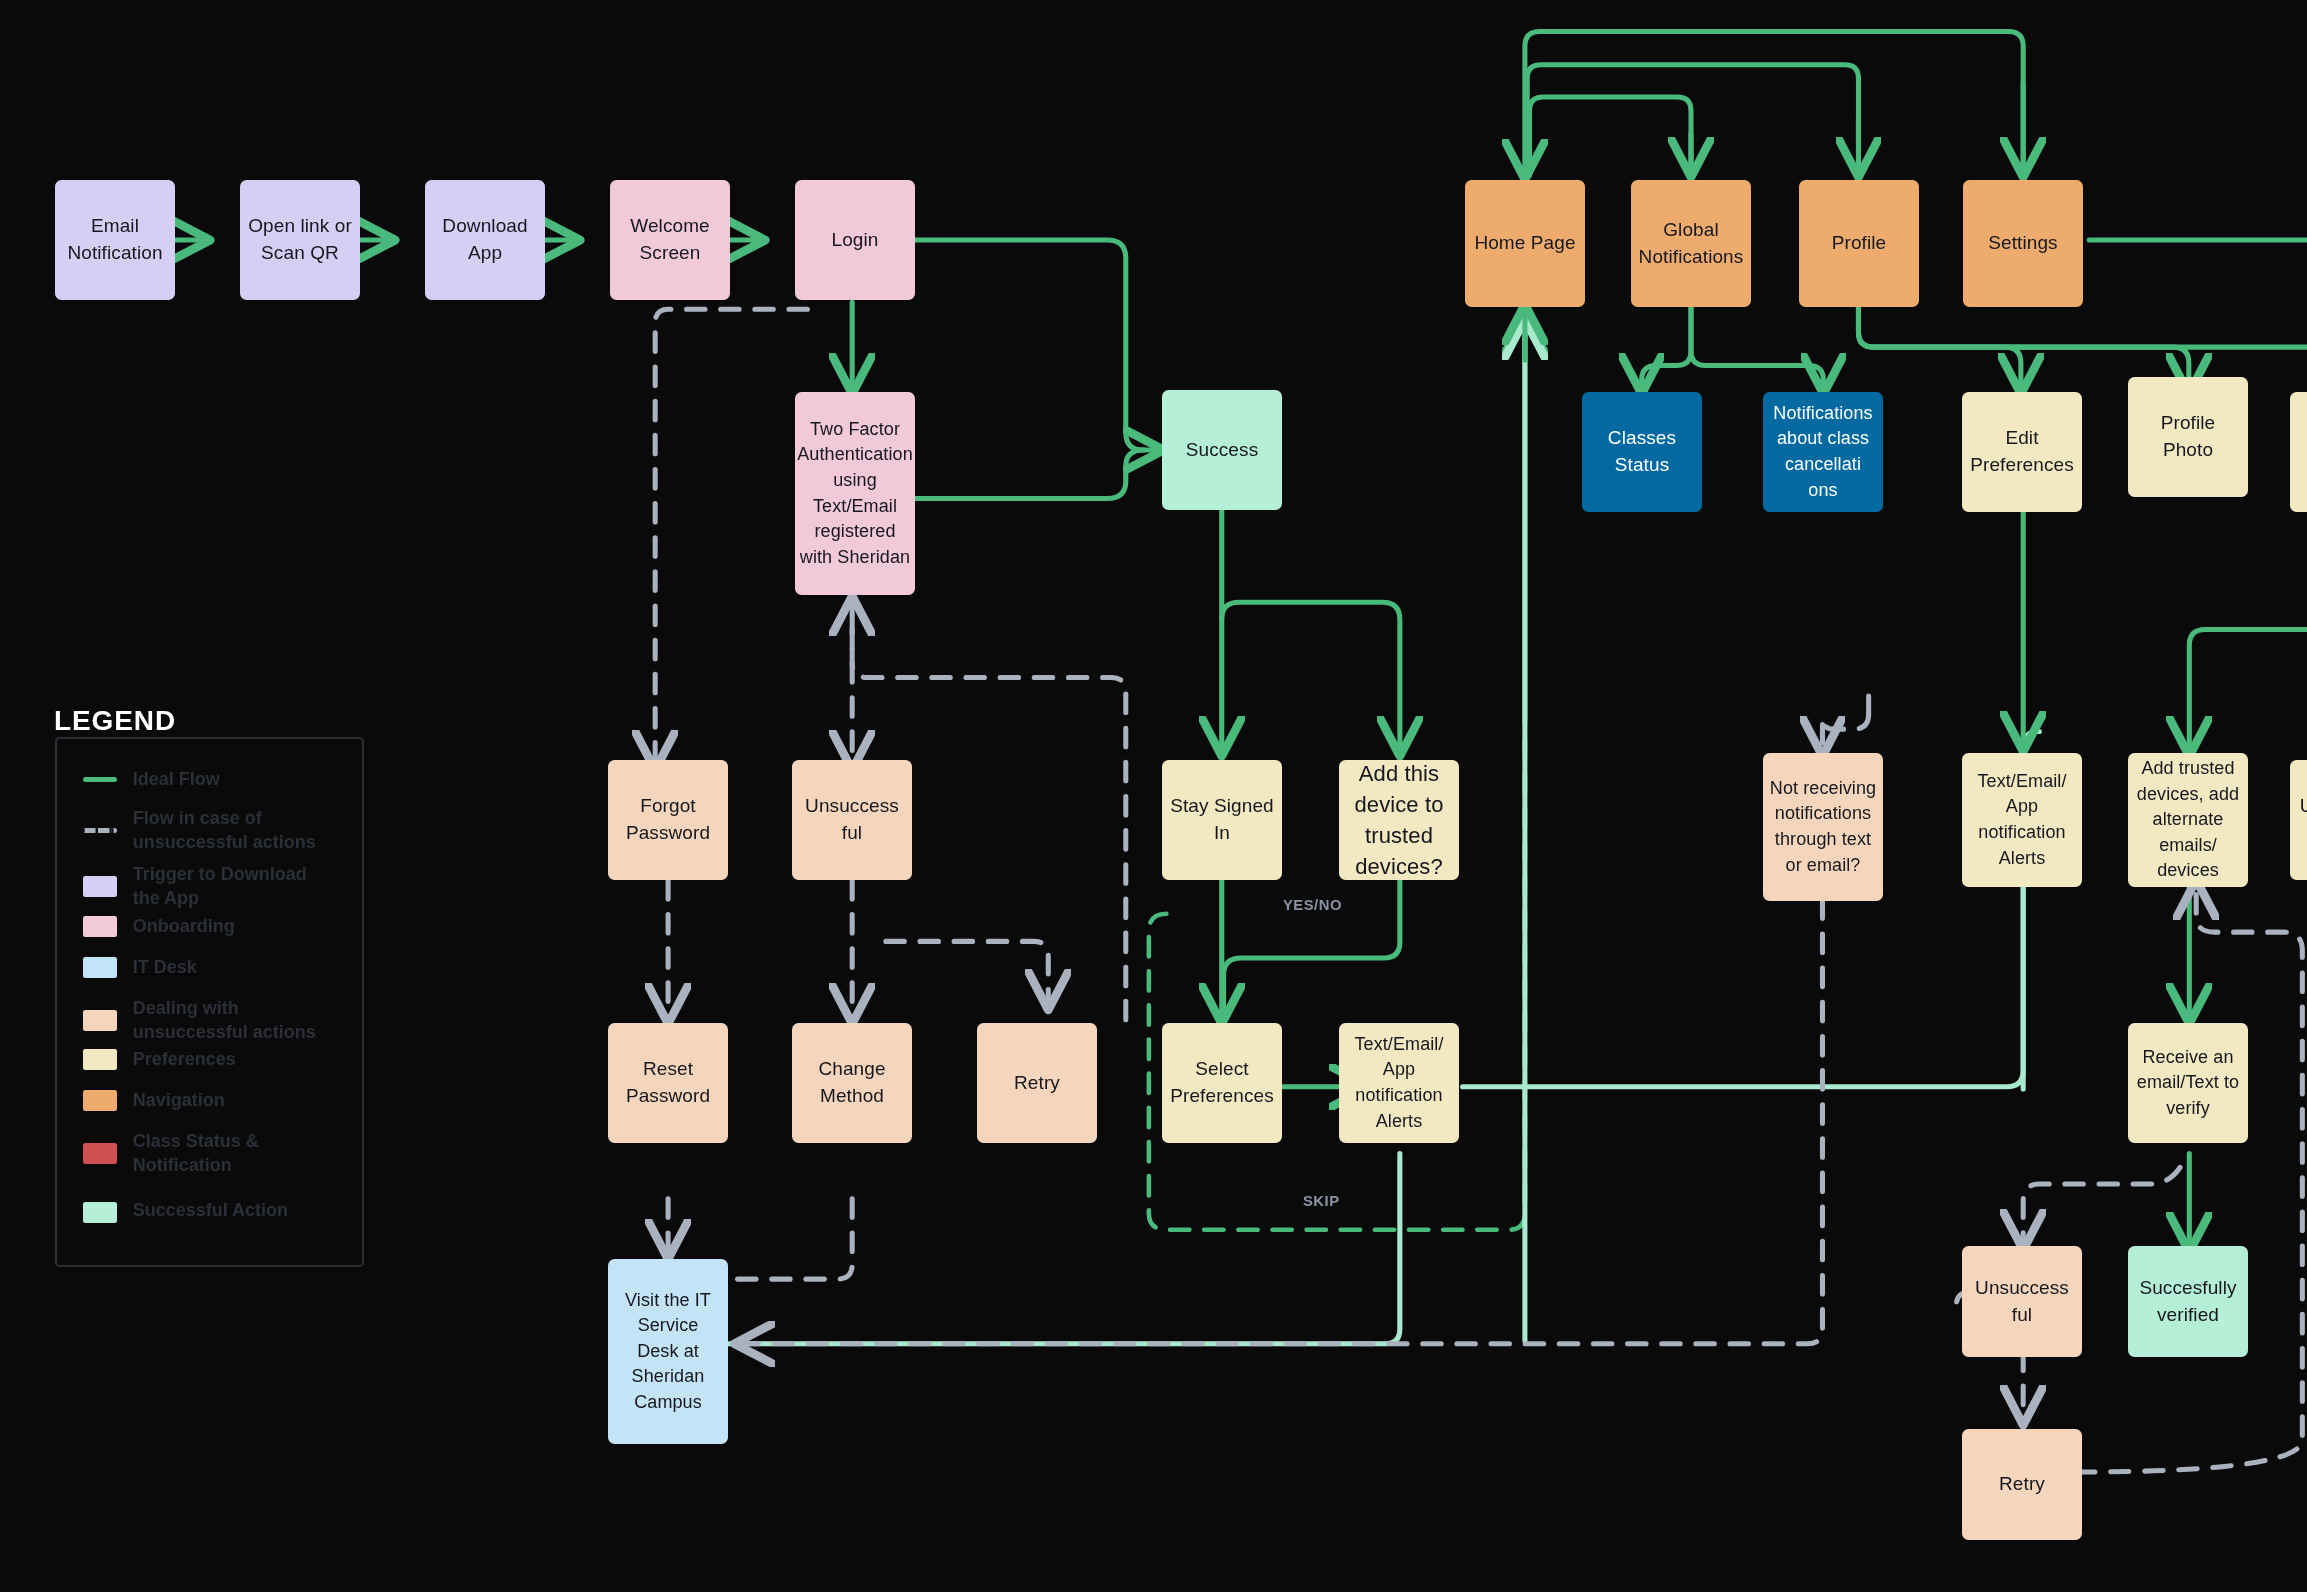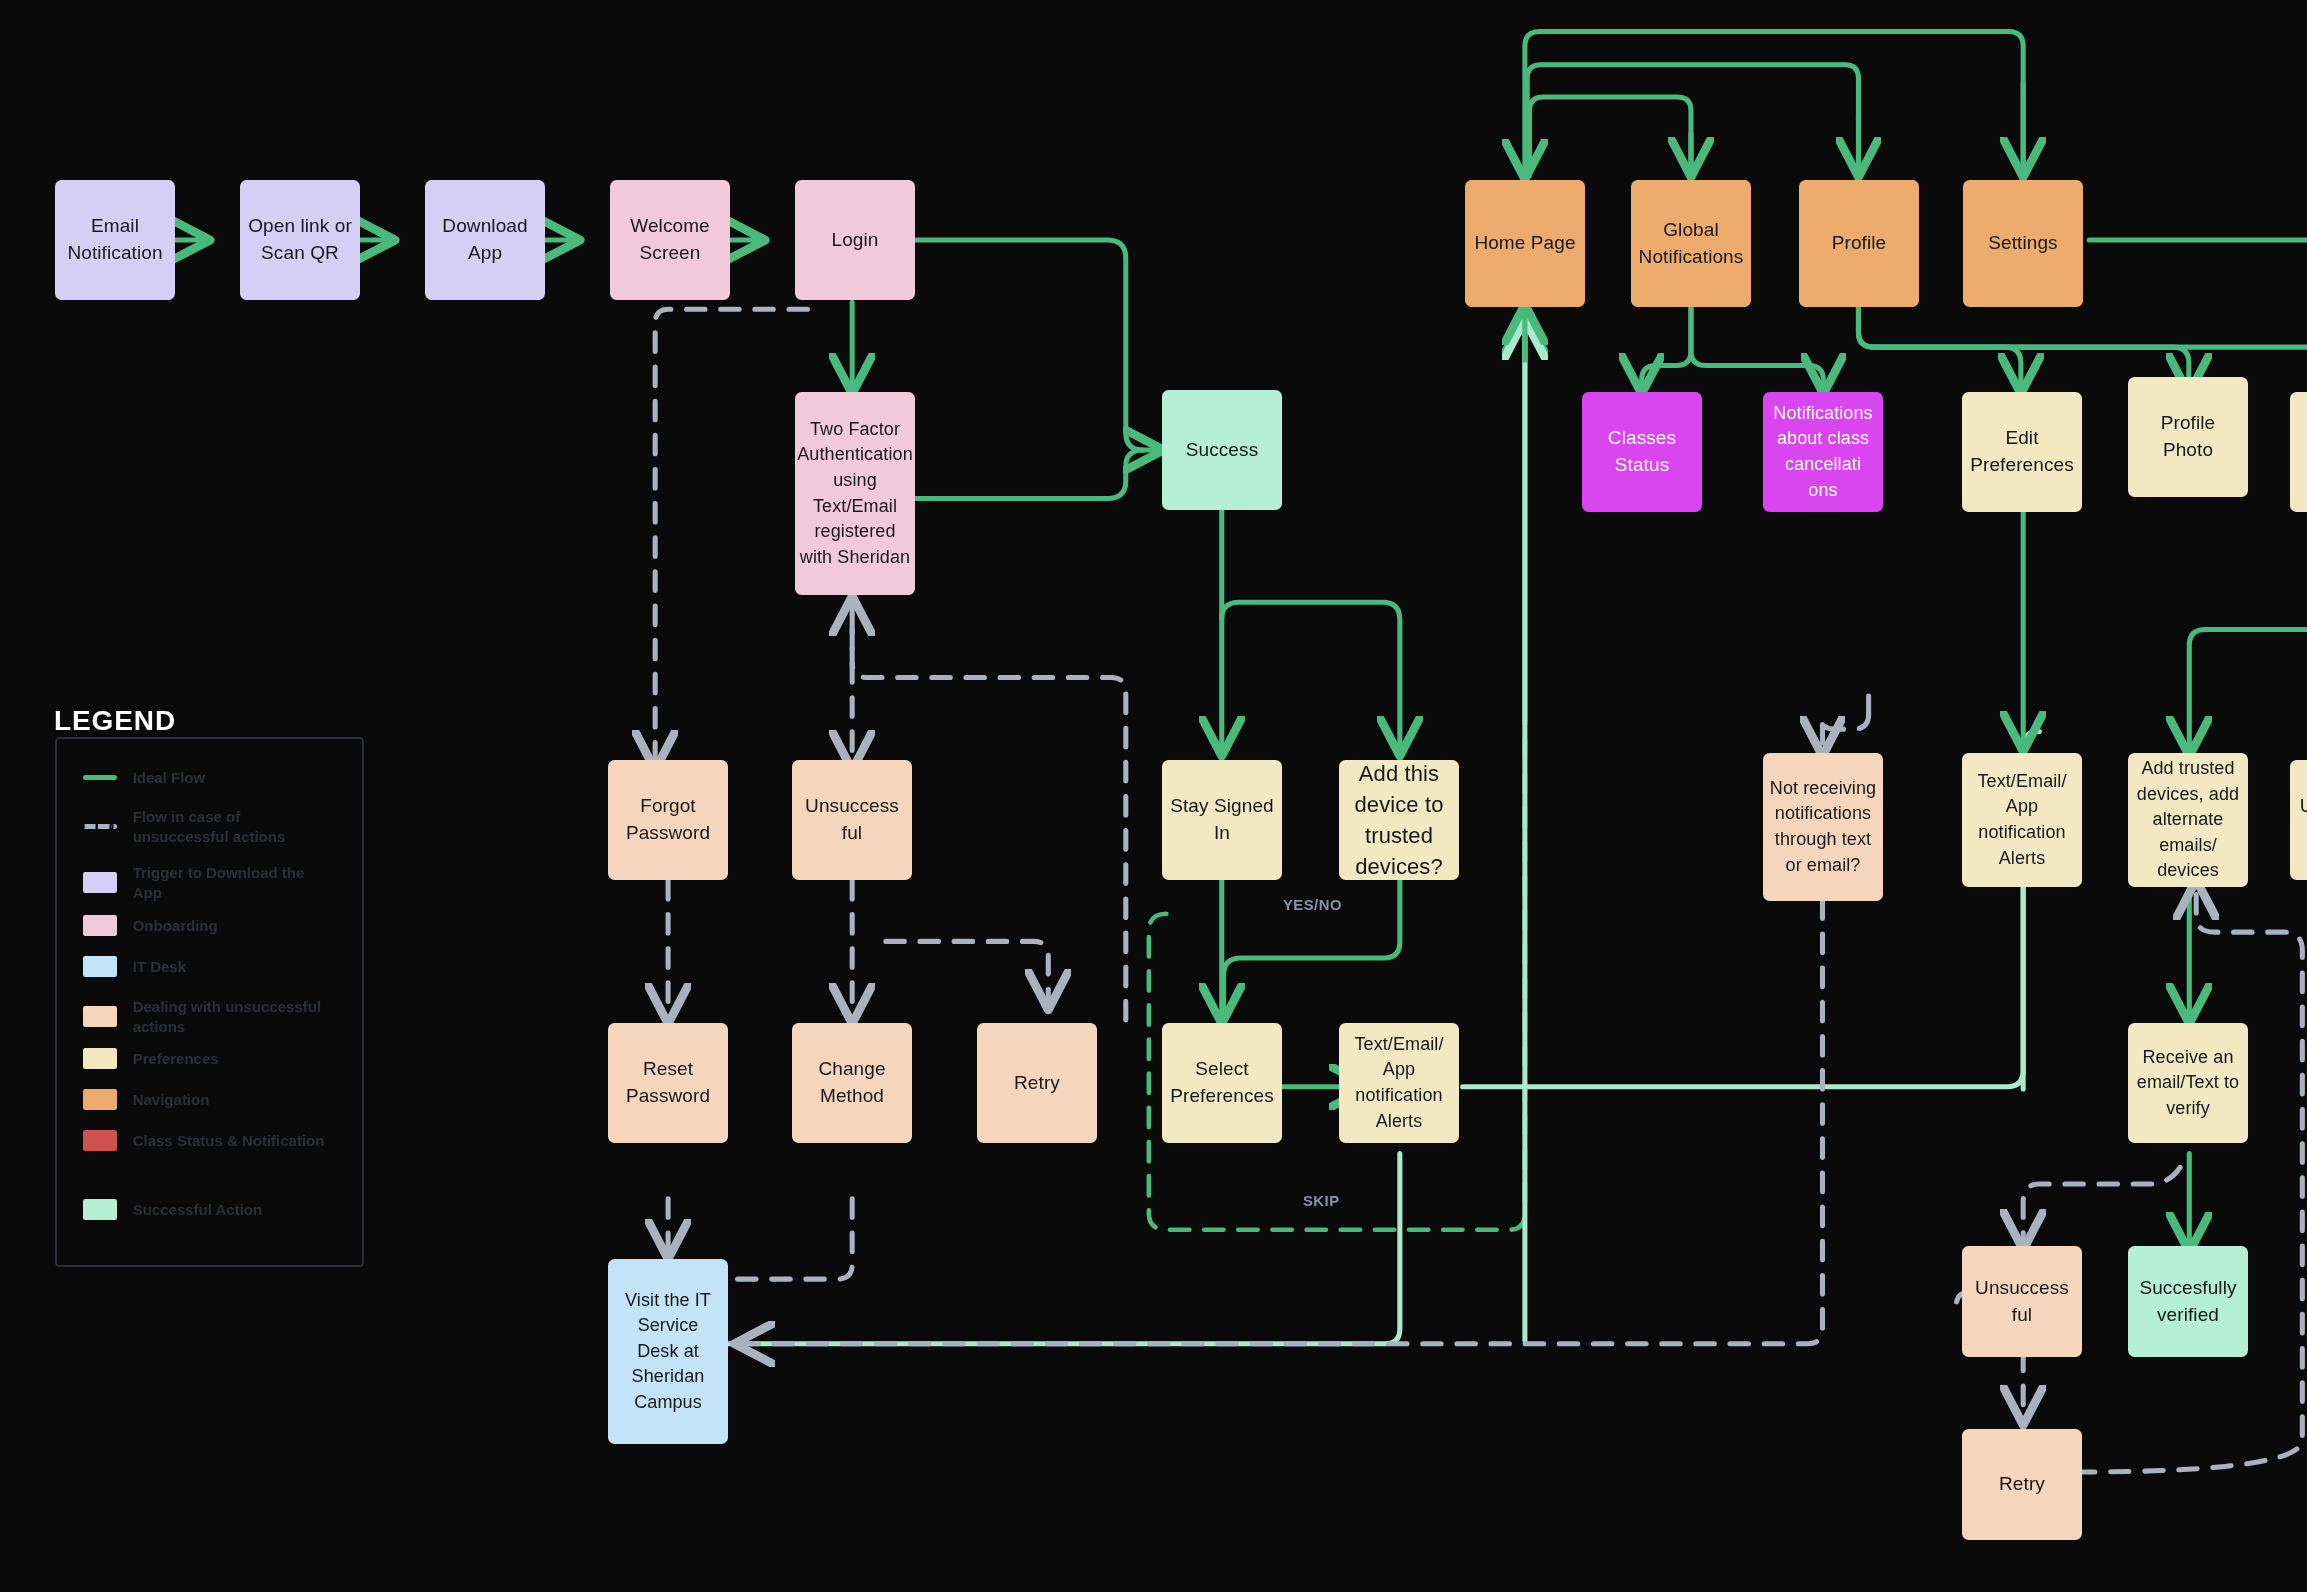--- a/index.html
+++ b/index.html
@@ -36,21 +36,21 @@
     line-height: 1.42;
     padding: 4.6px 6.5px;
     letter-spacing: 0.1px;
     z-index: 3;
   }
   .node.lavender { background: #d5cef5; }
   .node.pink     { background: #f1c9d8; }
   .node.peach    { background: #f5d5bc; }
   .node.cream    { background: #f2e8c2; }
   .node.orange   { background: #edac6e; }
-  .node.red      { background: #d946ef; color: #ffffff; }
+  .node.red      { background: #0369a1; color: #ffffff; }
   .node.mint     { background: #b5efd7; }
   .node.blue     { background: #c3e3f7; }
 
   
   #legend-title {
     position: absolute;
     left: 54px;
     top: 705px;
     font-size: 28px;
     font-weight: bold;
@@ -86,21 +86,21 @@
     width: 34px;
     height: 0;
     border-top: 5px solid #49b97c;
     border-radius: 2.8px;
     flex: none;
   }
   .legend-line.dashed {
     border-top: 5px dashed #aab2c0;
   }
   .legend-label {
-    font-size: 15px;
+    font-size: 18px;
     line-height: 1.32;
     color: #2b3038;
     font-weight: bold;
     max-width: 198px;
   }
 
   .edge-label {
     position: absolute;
     font-size: 14.8px;
     font-weight: bold;

